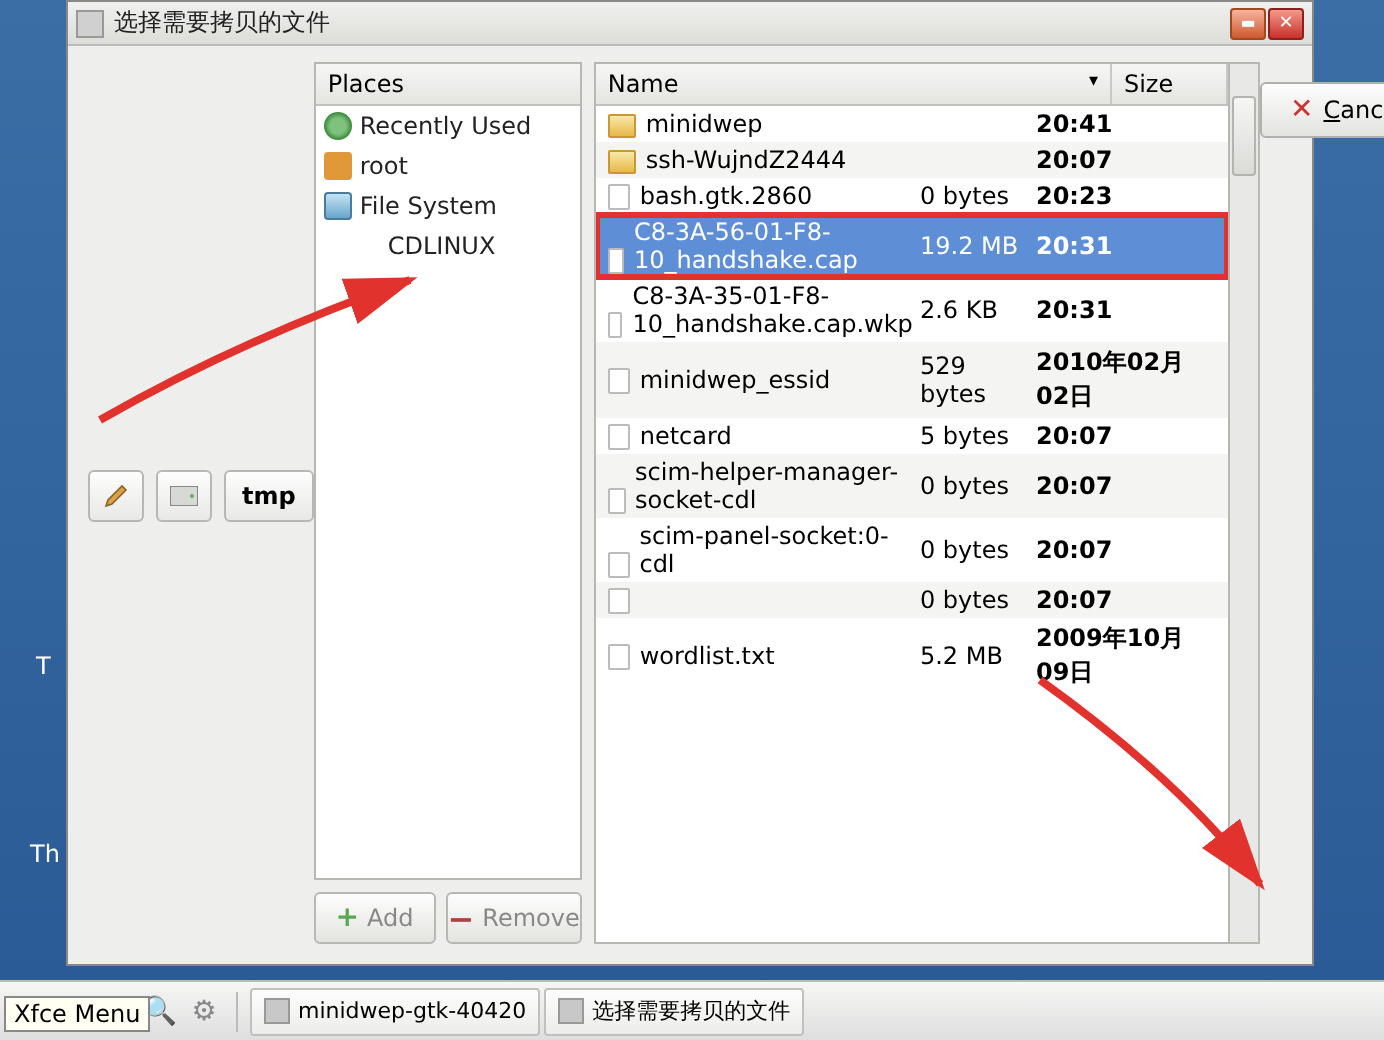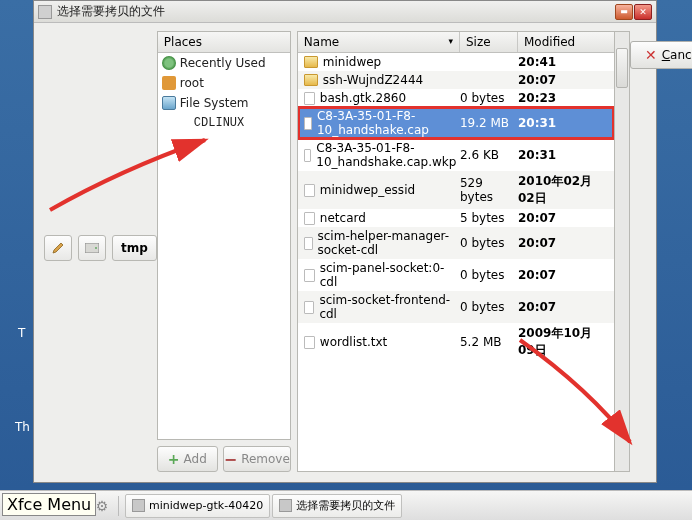--- a/index.html
+++ b/index.html
@@ -111,21 +111,21 @@
     color: #222;
   }
   .place .picon {
     position: absolute; left: 4px; top: 3px;
     width: 14px; height: 14px;
     border-radius: 2px;
   }
   .picon.recent { background: radial-gradient(circle,#7ec27e 40%,#3a893a 70%); border-radius:50%;}
   .picon.root { background: #e09838; }
   .picon.fs { background: linear-gradient(#c4e3f4,#6aa5cc); border:1px solid #4a7a9c;}
-  .place.indent { padding-left: 36px; font-family: Liberation Mono, monospace; }
+  .place.indent { padding-left: 36px; }
   .left-btns {
     display: flex;
     gap: 5px;
     margin-top: 6px;
   }
   .abtn {
     flex: 1;
     height: 26px;
     background: linear-gradient(#fdfdfd,#e3e3e0);
     border: 1px solid #b8b8b3;
@@ -172,21 +172,21 @@
   }
   .frow {
     display: flex;
     padding: 2px 0;
     font-size: 12px;
     align-items: center;
   }
   .frow.alt { background: #f4f4f2; }
   .frow.selected { background: #5e8fd6; color:#fff; }
   .frow.high { outline: 3px solid #e2322d; outline-offset:-2px; }
-  .fc-name { flex:1; padding-left: 6px; display:flex; align-items:center; gap:5px;}
+  .fc-name { flex:1; padding-left: 6px; display:flex; align-items:flex-end; gap:5px;}
   .fc-size { width: 58px; padding-right:6px; text-align:left;}
   .fc-mod { width: 96px; padding-right:6px;font-weight:bold;}
   .ficon {
     width: 14px; height: 12px;
     background: linear-gradient(#f8e9a8,#e6b84a);
     border: 1px solid #c99830;
     border-radius: 1px;
   }
   .ficon.file {
     background: #fff;
@@ -267,21 +267,21 @@
     width: 20px; height: 20px;
     display:flex; align-items:center; justify-content:center;
     font-size:14px;
   }
   .xfce-label {
     position:absolute;
     left: 2px; bottom: 4px;
     background: #fffff2;
     border: 1px solid #888;
     padding: 1px 4px;
-    font-size: 16px;
+    font-size: 12px;
     z-index: 20;
   }
   .side-text {
     position:absolute;
     color:#fff;
     font-size:12px;
   }
 </style>
 </head>
 <body>
@@ -346,21 +346,20 @@
       </div>
 
       <div class="right-col">
         <div class="file-box">
           <div class="fh">
             <div class="fh-col name">
               <span>Name</span>
               <span class="sort-ind">▾</span>
             </div>
             <div class="fh-col size">Size</div>
-            <div class="fh-col mod">Modified</div>
           </div>
           <div class="flist" id="flist">
               <div class="frow">
                 <div class="fc-name">
                   <span class="ficon"></span>
                   <span>minidwep</span>
                 </div>
                 <div class="fc-size"></div>
                 <div class="fc-mod">20:41</div>
               </div>
@@ -376,21 +375,21 @@
                 <div class="fc-name">
                   <span class="ficon file"></span>
                   <span>bash.gtk.2860</span>
                 </div>
                 <div class="fc-size">0 bytes</div>
                 <div class="fc-mod">20:23</div>
               </div>
               <div class="frow alt selected high">
                 <div class="fc-name">
                   <span class="ficon file"></span>
-                  <span>C8-3A-35-01-F8-10_handshake.cap</span>
+                  <span>C8-3A-56-01-F8-10_handshake.cap</span>
                 </div>
                 <div class="fc-size">19.2 MB</div>
                 <div class="fc-mod">20:31</div>
               </div>
               <div class="frow">
                 <div class="fc-name">
                   <span class="ficon file"></span>
                   <span>C8-3A-35-01-F8-10_handshake.cap.wkp</span>
                 </div>
                 <div class="fc-size">2.6 KB</div>
@@ -424,21 +423,20 @@
                 <div class="fc-name">
                   <span class="ficon file"></span>
                   <span>scim-panel-socket:0-cdl</span>
                 </div>
                 <div class="fc-size">0 bytes</div>
                 <div class="fc-mod">20:07</div>
               </div>
               <div class="frow alt">
                 <div class="fc-name">
                   <span class="ficon file"></span>
-                  <span>scim-socket-frontend-cdl</span>
                 </div>
                 <div class="fc-size">0 bytes</div>
                 <div class="fc-mod">20:07</div>
               </div>
               <div class="frow">
                 <div class="fc-name">
                   <span class="ficon file"></span>
                   <span>wordlist.txt</span>
                 </div>
                 <div class="fc-size">5.2 MB</div>

